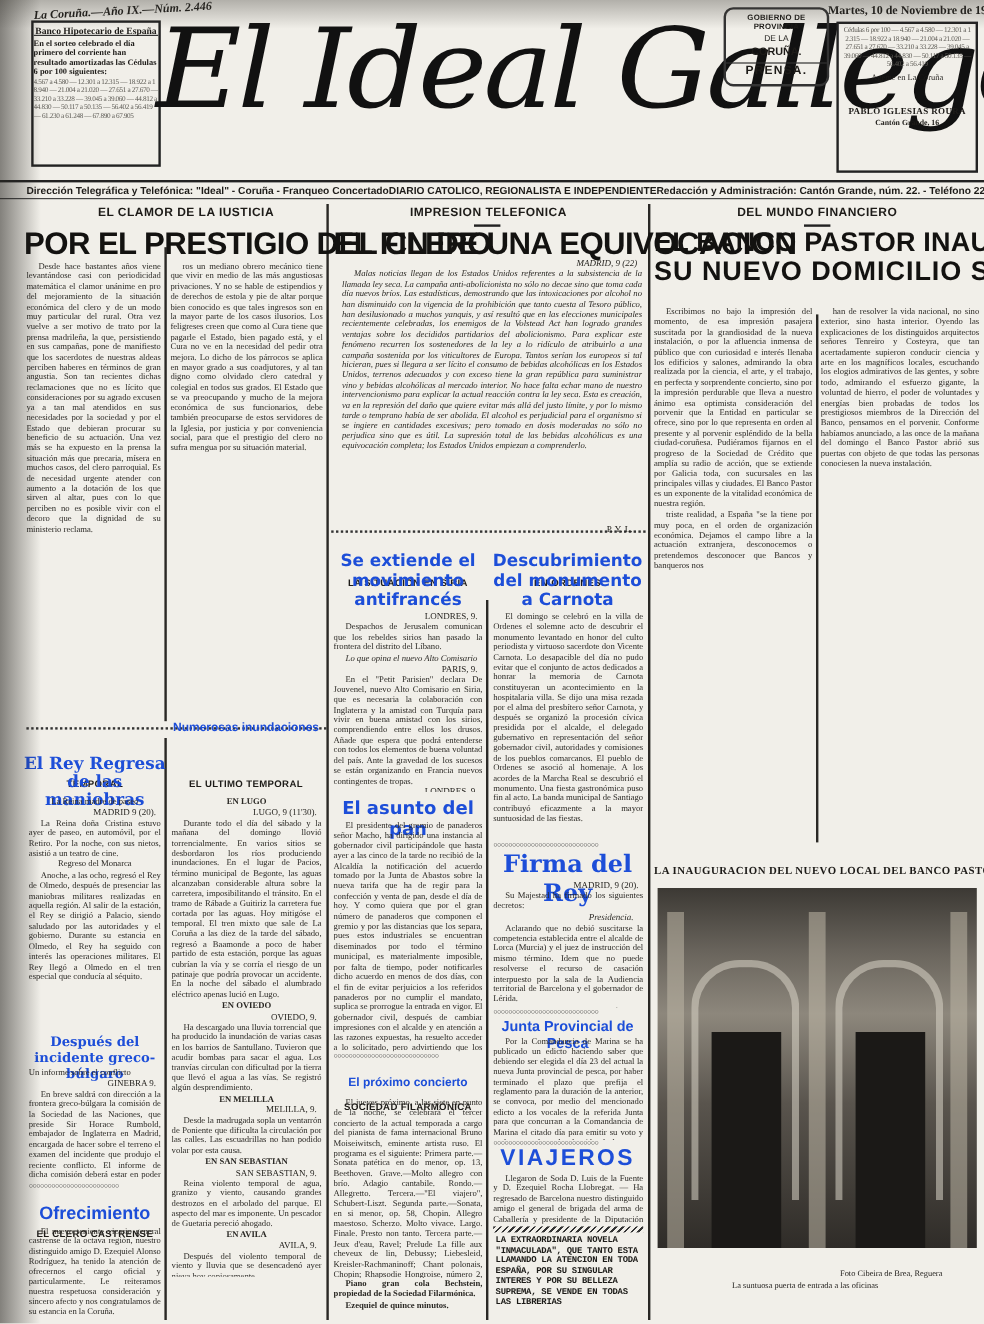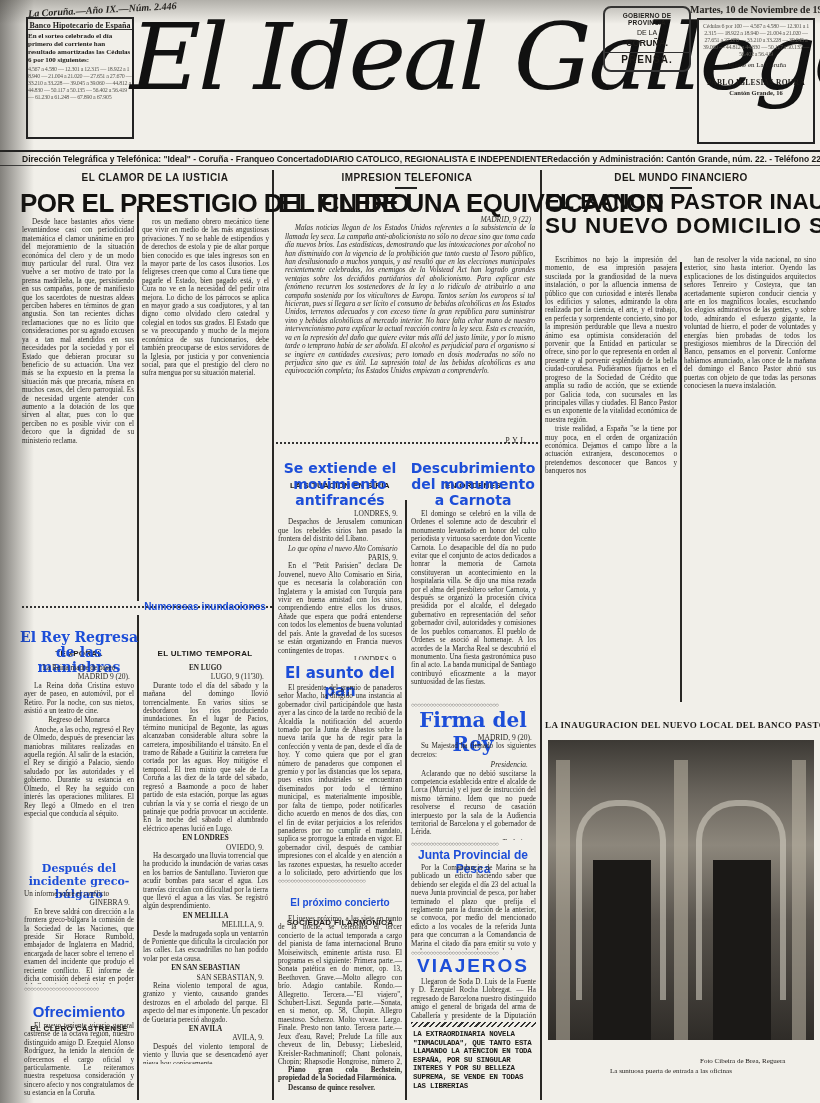--- a/index.html
+++ b/index.html
@@ -51,21 +51,21 @@
   .stamp .s1 { font-size: 6.5px; font-weight: bold; letter-spacing: .2px; }
   .stamp .s2 { font-size: 7px; margin-top: 3px; }
   .stamp .s3 { font-size: 9px; font-weight: bold; margin-top: 2px; }
   .stamp .s4 { font-size: 10px; font-weight: bold; margin-top: 4px; letter-spacing: 1px; border-top: 1px solid #333; padding-top: 1px; }
   .date { position: absolute; left: 690px; top: 4px; font-size: 10px; font-weight: bold; white-space: nowrap; }
   .ear-right {
     position: absolute; left: 697px; top: 18px; width: 118px; height: 126px;
     border: 2px solid #222; padding: 3px 4px; text-align: center; font-size: 6px; line-height: 7px; overflow: hidden;
   }
   .ear-right .ag { font-size: 7px; margin-top: 4px; }
-  .ear-right .nm { font-size: 7.5px; font-weight: bold; margin-top: 10px; letter-spacing: .3px; }
+  .ear-right .nm { font-size: 7.5px; font-weight: bold; margin-top: 20px; letter-spacing: .3px; }
   .ear-right .ad { font-size: 6.5px; font-weight: bold; margin-top: 3px; }
 
   .info-bar {
     position: absolute; left: 0; top: 150px; width: 820px; height: 16px;
     border-top: 2px solid #222; border-bottom: 1px solid #444;
     font-family: "Liberation Sans", sans-serif; font-size: 8.5px; font-weight: bold;
     display: flex; justify-content: space-between; align-items: center; padding: 0 6px 0 22px; white-space: nowrap;
   }
 
   
@@ -227,21 +227,21 @@
   </div>
 
   <div class="chain" style="left:278px; top:878px; width:124px;">○○○○○○○○○○○○○○○○○○○○○○○○○○○○</div>
   <div class="small-kicker" style="left:276px; top:887px; width:128px;">SOCIEDAD FILARMONICA</div>
   <div class="sub-head" style="left:276px; top:897px; width:128px; font-size:10px; font-family:'Liberation Sans', sans-serif;">El próximo concierto</div>
   <div class="body-text" style="left:278px; top:915px; width:124px; height:150px;">
     <p>El jueves próximo, a las siete en punto de la noche, se celebrará el tercer concierto de la actual temporada a cargo del pianista de fama internacional Bruno Moiseiwitsch, eminente artista ruso. El programa es el siguiente: Primera parte.—Sonata patética en do menor, op. 13, Beethoven. Grave.—Molto allegro con brío. Adagio cantabile. Rondo.—Allegretto. Tercera.—"El viajero", Schubert-Liszt. Segunda parte.—Sonata, en si menor, op. 58, Chopin. Allegro maestoso. Scherzo. Molto vivace. Largo. Finale. Presto non tanto. Tercera parte.—Jeux d'eau, Ravel; Prelude La fille aux cheveux de lin, Debussy; Liebesleid, Kreisler-Rachmaninoff; Chant polonais, Chopin; Rhapsodie Hongroise, número 2, Liszt.</p>
   </div>
   <div class="body-text" style="left:278px; top:1066px; width:124px; height:26px; font-weight:bold;">
     <p>Piano gran cola Bechstein, propiedad de la Sociedad Filarmónica.</p>
-    <p>Descanso de quince resolver.</p>
+    <p>Ezequiel de quince minutos.</p>
   </div>
 
   <div class="small-kicker" style="left:408px; top:450px; width:130px;">EN ORDENES</div>
   <div class="sub-head" style="left:408px; top:460px; width:130px; font-size:14px; line-height:16px;">Descubrimiento del monumento a Carnota</div>
   <div class="body-text" style="left:411px; top:510px; width:125px; height:192px;">
     <p>El domingo se celebró en la villa de Ordenes el solemne acto de descubrir el monumento levantado en honor del culto periodista y virtuoso sacerdote don Vicente Carnota. Lo desapacible del día no pudo evitar que el conjunto de actos dedicados a honrar la memoria de Carnota constituyeran un acontecimiento en la hospitalaria villa. Se dijo una misa rezada por el alma del presbítero señor Carnota, y después se organizó la procesión cívica presidida por el alcalde, el delegado gubernativo en representación del señor gobernador civil, autoridades y comisiones de los pueblos comarcanos. El pueblo de Ordenes se asoció al homenaje. A los acordes de la Marcha Real se descubrió el monumento. Una fiesta gastronómica puso fin al acto. La banda municipal de Santiago contribuyó eficazmente a la mayor suntuosidad de las fiestas.</p>
   </div>
 
   <div class="chain" style="left:411px; top:702px; width:125px;">○○○○○○○○○○○○○○○○○○○○○○○○○○○○</div>
   <div class="sub-head" style="left:408px; top:708px; width:130px; font-size:20px; font-family:'DejaVu Serif', serif;">Firma del Rey</div>
@@ -291,21 +291,21 @@
   <div class="body-text" style="left:24px; top:1022px; width:110px; height:76px;">
     <p>El nuevo teniente vicario general castrense de la octava región, nuestro distinguido amigo D. Ezequiel Alonso Rodríguez, ha tenido la atención de ofrecernos el cargo oficial y particularmente. Le reiteramos nuestra respetuosa consideración y sincero afecto y nos congratulamos de su estancia en la Coruña.</p>
   </div>
 
   <div class="small-kicker" style="left:140px; top:618px; width:130px;">EL ULTIMO TEMPORAL</div>
   <div class="sub-head" style="left:140px; top:599px; width:130px; font-size:10px; line-height:16px; font-family:'Liberation Sans', sans-serif;">Numerosas inundaciones</div>
   <div class="body-text" style="left:143px; top:664px; width:125px; height:400px;">
     <p style="text-align:center; text-indent:0; font-weight:bold;">EN LUGO</p>
     <span class="dateline">LUGO, 9 (11'30).</span>
     <p>Durante todo el día del sábado y la mañana del domingo llovió torrencialmente. En varios sitios se desbordaron los ríos produciendo inundaciones. En el lugar de Pacios, término municipal de Begonte, las aguas alcanzaban considerable altura sobre la carretera, imposibilitando el tránsito. En el tramo de Rábade a Guitiriz la carretera fue cortada por las aguas. Hoy mitigóse el temporal. El tren mixto que sale de La Coruña a las diez de la tarde del sábado, regresó a Baamonde a poco de haber partido de esta estación, porque las aguas cubrían la vía y se corría el riesgo de un patinaje que podría provocar un accidente. En la noche del sábado el alumbrado eléctrico apenas lució en Lugo.</p>
-    <p style="text-align:center; text-indent:0; font-weight:bold;">EN LONDRES</p>
+    <p style="text-align:center; text-indent:0; font-weight:bold;">EN OVIEDO</p>
     <span class="dateline">OVIEDO, 9.</span>
     <p>Ha descargado una lluvia torrencial que ha producido la inundación de varias casas en los barrios de Santullano. Tuvieron que acudir bombas para sacar el agua. Los tranvías circulan con dificultad por la tierra que llevó el agua a las vías. Se registró algún desprendimiento.</p>
     <p style="text-align:center; text-indent:0; font-weight:bold;">EN MELILLA</p>
     <span class="dateline">MELILLA, 9.</span>
     <p>Desde la madrugada sopla un ventarrón de Poniente que dificulta la circulación por las calles. Las escuadrillas no han podido volar por esta causa.</p>
     <p style="text-align:center; text-indent:0; font-weight:bold;">EN SAN SEBASTIAN</p>
     <span class="dateline">SAN SEBASTIAN, 9.</span>
     <p>Reina violento temporal de agua, granizo y viento, causando grandes destrozos en el arbolado del parque. El aspecto del mar es imponente. Un pescador de Guetaria pereció ahogado.</p>
     <p style="text-align:center; text-indent:0; font-weight:bold;">EN AVILA</p>
     <span class="dateline">AVILA, 9.</span>

